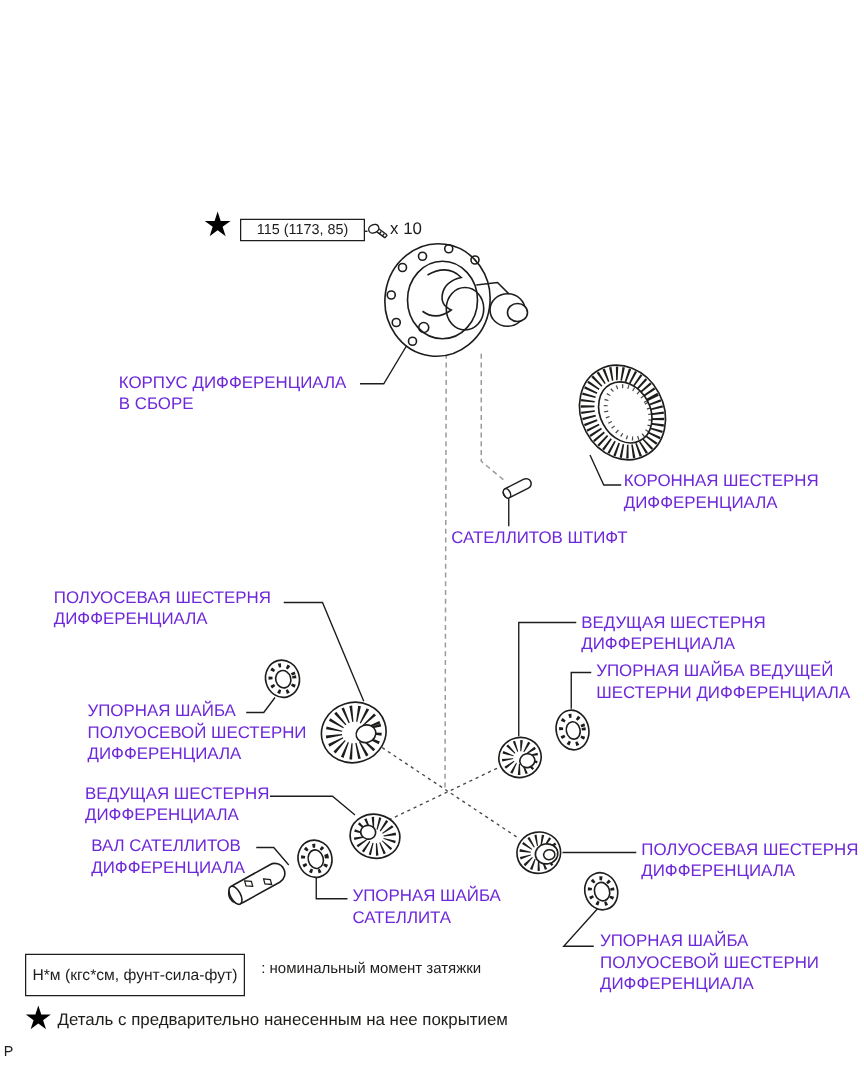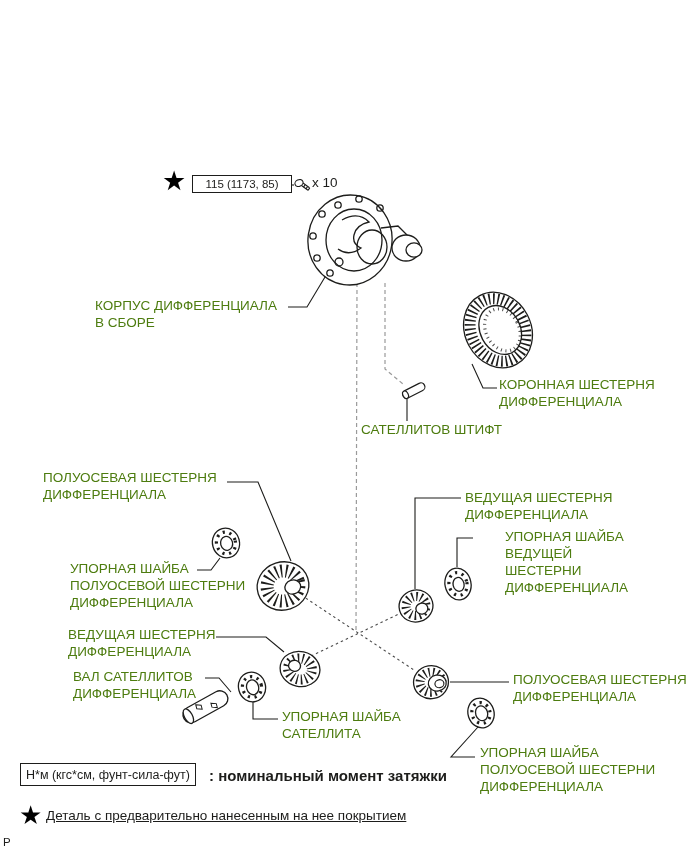--- a/index.html
+++ b/index.html
@@ -10,21 +10,21 @@
     font-family:"Liberation Sans", sans-serif;
     color:#1d1d1b;
     overflow:hidden;
   }
   .art{position:absolute;left:0;top:0;width:691px;height:854px;}
   .label{
     position:absolute;
     font-size:13.5px;
     line-height:17px;
     white-space:pre-line;
-    color:#4d7c0f;
+    color:#6d28d9;
   }
   .star{
     position:absolute;
     font-family:"DejaVu Sans", sans-serif;
     color:#000;
   }
   .torque-box{
     position:absolute;
     left:192px;top:175px;
     width:100px;height:18px;
@@ -36,39 +36,37 @@
   }
   .mult{
     position:absolute;
     left:312px;top:175px;
     font-size:13.5px;
     text-align:center;
   }
   .legend-units-box{
     position:absolute;
     left:20px;top:763px;
-    height:23px;
+    height:34px;
     border:1.2px solid #1d1d1b;
     display:inline-flex;align-items:center;
     padding:0 5px;
     font-size:12.5px;
     box-sizing:border-box;
     background:#fff;
   }
   .legend-note{
     position:absolute;
     left:209px;top:767px;
-    font-size:15px;
-    font-weight:bold;
+    font-size:12px;
   }
   .coated-note{
     position:absolute;
     left:46px;top:808px;
     font-size:13.5px;
-    text-decoration:underline;
   }
   .page-marker{
     position:absolute;
     left:3px;top:836px;
     font-size:11.5px;
   }
 </style>
 </head>
 <body>
 
@@ -203,21 +201,21 @@
   <div class="label" style="left:499px;top:376px;">КОРОННАЯ ШЕСТЕРНЯ
 ДИФФЕРЕНЦИАЛА</div>
   <div class="label" style="left:361px;top:421px;">САТЕЛЛИТОВ ШТИФТ</div>
   <div class="label" style="left:43px;top:469px;">ПОЛУОСЕВАЯ ШЕСТЕРНЯ
 ДИФФЕРЕНЦИАЛА</div>
   <div class="label" style="left:70px;top:560px;">УПОРНАЯ ШАЙБА
 ПОЛУОСЕВОЙ ШЕСТЕРНИ
 ДИФФЕРЕНЦИАЛА</div>
   <div class="label" style="left:465px;top:489px;">ВЕДУЩАЯ ШЕСТЕРНЯ
 ДИФФЕРЕНЦИАЛА</div>
-  <div class="label" style="left:477px;top:528px;margin-left:28px;">УПОРНАЯ ШАЙБА ВЕДУЩЕЙ
+  <div class="label" style="left:477px;top:528px;">УПОРНАЯ ШАЙБА ВЕДУЩЕЙ
 ШЕСТЕРНИ ДИФФЕРЕНЦИАЛА</div>
   <div class="label" style="left:68px;top:626px;">ВЕДУЩАЯ ШЕСТЕРНЯ
 ДИФФЕРЕНЦИАЛА</div>
   <div class="label" style="left:73px;top:668px;">ВАЛ САТЕЛЛИТОВ
 ДИФФЕРЕНЦИАЛА</div>
   <div class="label" style="left:282px;top:708px;">УПОРНАЯ ШАЙБА
 САТЕЛЛИТА</div>
   <div class="label" style="left:513px;top:671px;">ПОЛУОСЕВАЯ ШЕСТЕРНЯ
 ДИФФЕРЕНЦИАЛА</div>
   <div class="label" style="left:480px;top:744px;">УПОРНАЯ ШАЙБА

